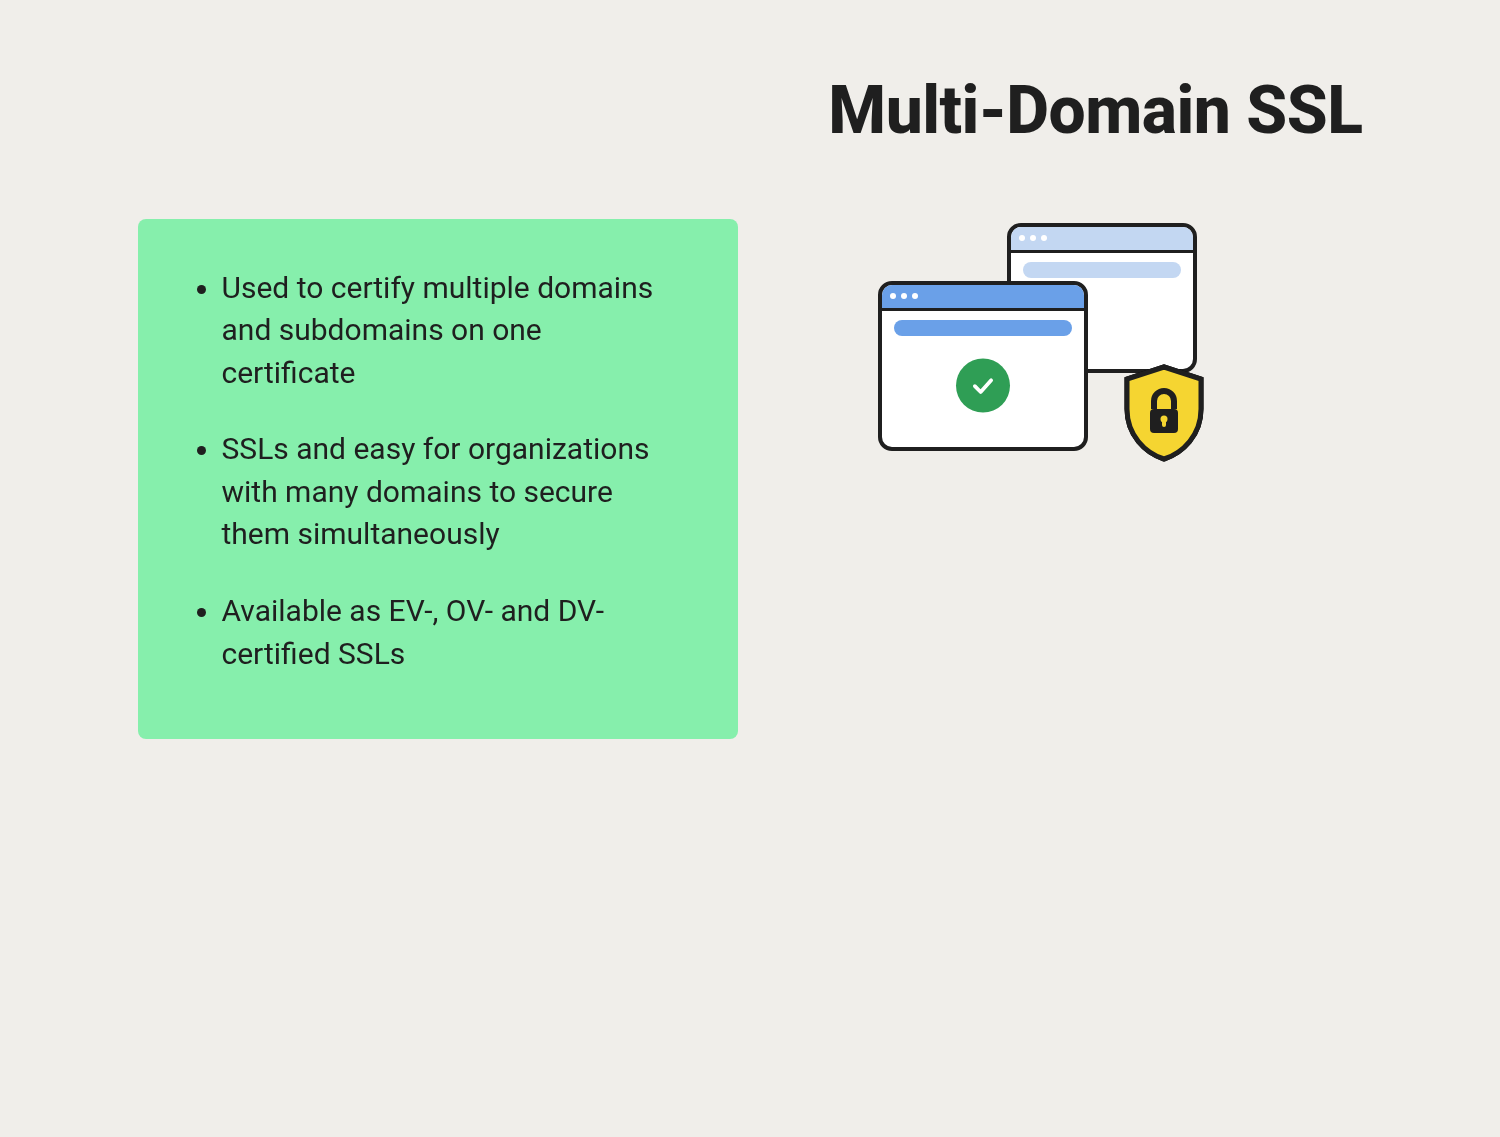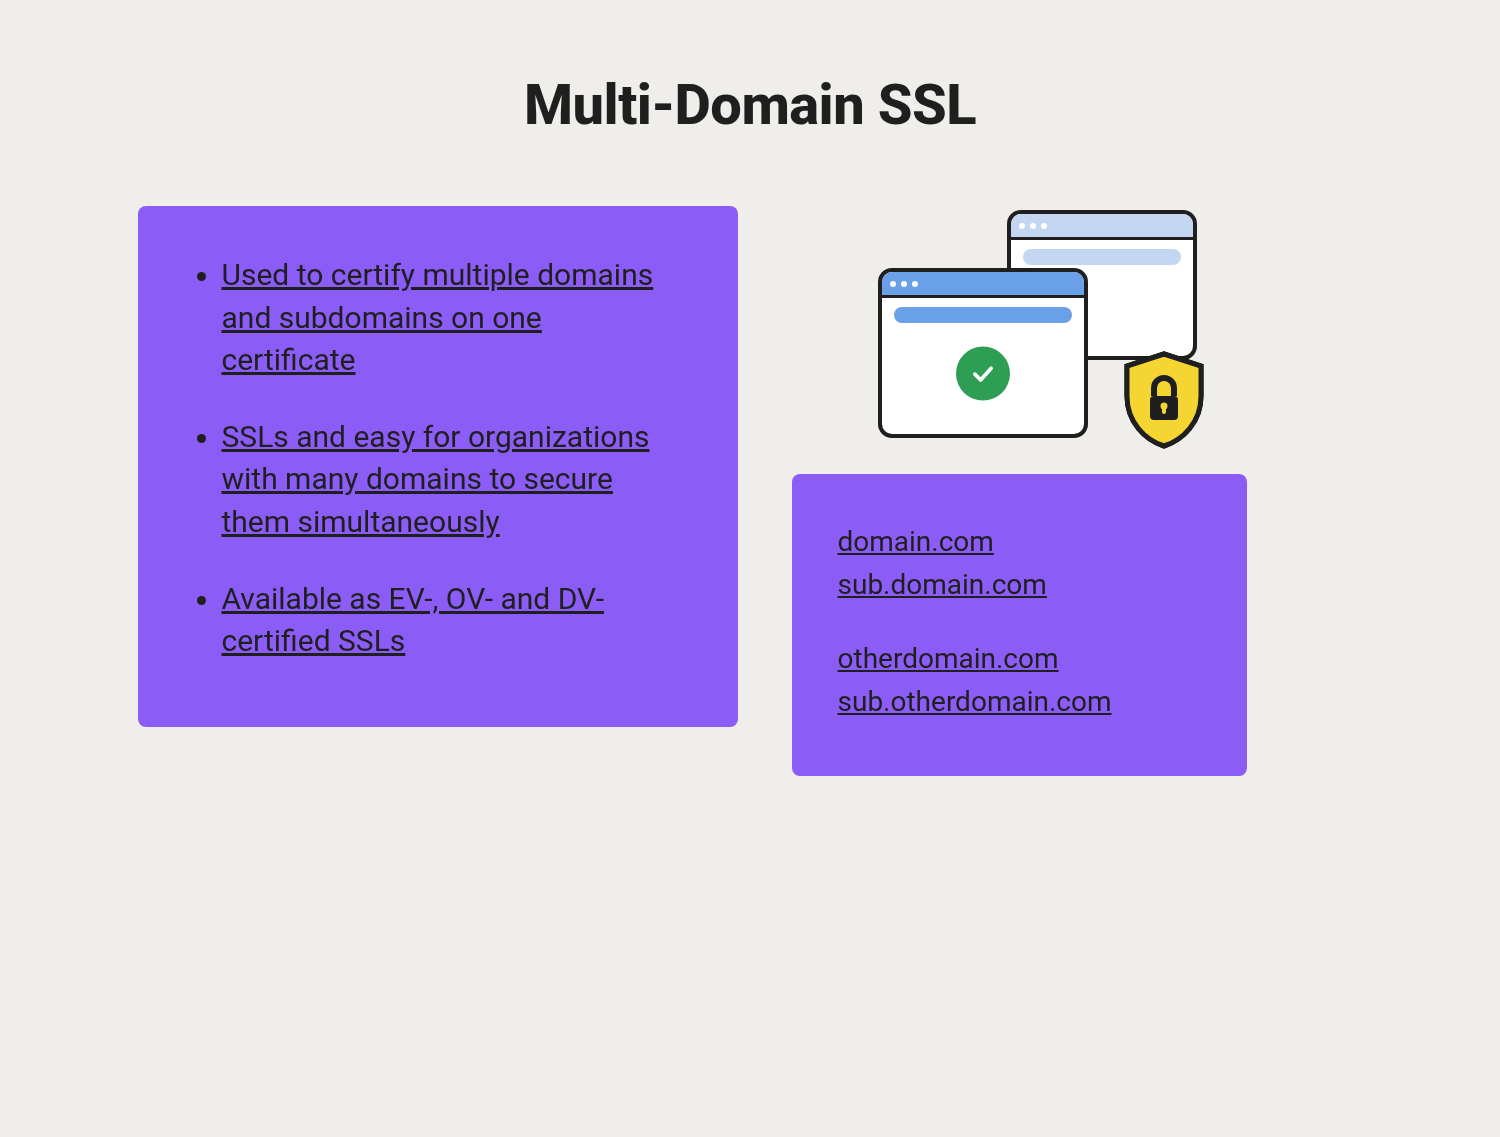--- a/index.html
+++ b/index.html
@@ -10,36 +10,35 @@
     height: 1137px;
     overflow: hidden;
     color: #1f1f1f;
   }
   .wrap {
     width: 1225px;
     margin: 0 auto;
     padding-top: 70px;
   }
   .title {
-    text-align: center;
+    text-align: right;
     font-weight: 800;
-    font-size: 56px;
+    font-size: 66px;
     line-height: 1.25;
     letter-spacing: -0.5px;
   }
   .cols {
     display: flex;
     gap: 54px;
     margin-top: 66px;
     align-items: flex-start;
   }
   .card {
-    background: #8b5cf6;
+    background: #86efac;
     border-radius: 8px;
-    text-decoration: underline;
   }
   .left {
     width: 600px;
     padding: 48px 48px 56px 50px;
   }
   .bullets {
     list-style: disc;
     padding-left: 34px;
   }
   .bullets li {
@@ -155,26 +154,17 @@
         </div>
         <svg class="shield" viewBox="0 0 90 100">
           <path d="M45 4 L82 16 V46 C82 72 64 90 45 96 C26 90 8 72 8 46 V16 Z" fill="#f5d531" stroke="#1f1f1f" stroke-width="5"></path>
           <rect x="31" y="46" width="28" height="24" rx="4" fill="#1f1f1f"></rect>
           <path d="M35 46 V38 a10 10 0 0 1 20 0 V46" fill="none" stroke="#1f1f1f" stroke-width="6"></path>
           <circle cx="45" cy="56" r="3.5" fill="#f5d531"></circle>
           <rect x="43" y="56" width="4" height="8" rx="2" fill="#f5d531"></rect>
         </svg>
       </div>
 
-      <div class="card domains">
-        <ul class="domlist">
-          <li>domain.com</li>
-          <li>sub.domain.com</li>
-          <li class="gap"></li>
-          <li>otherdomain.com</li>
-          <li>sub.otherdomain.com</li>
-        </ul>
-      </div>
 
     </div>
 
   </div>
 </div>
 
 </body></html>

